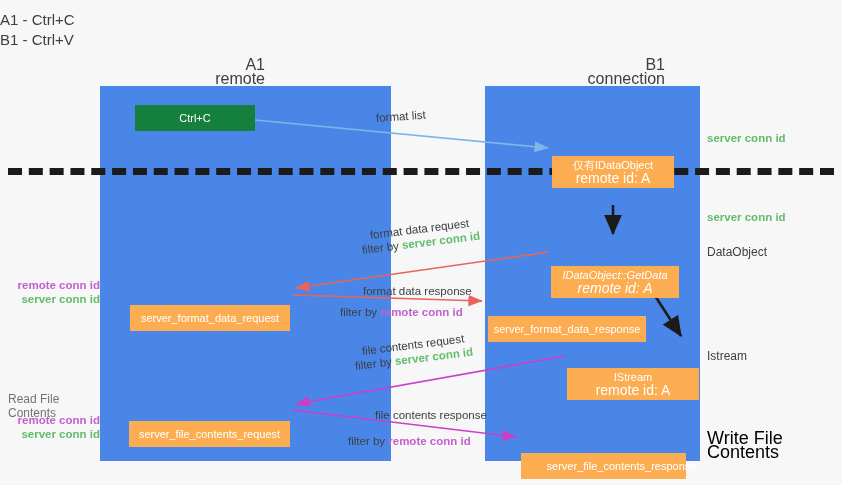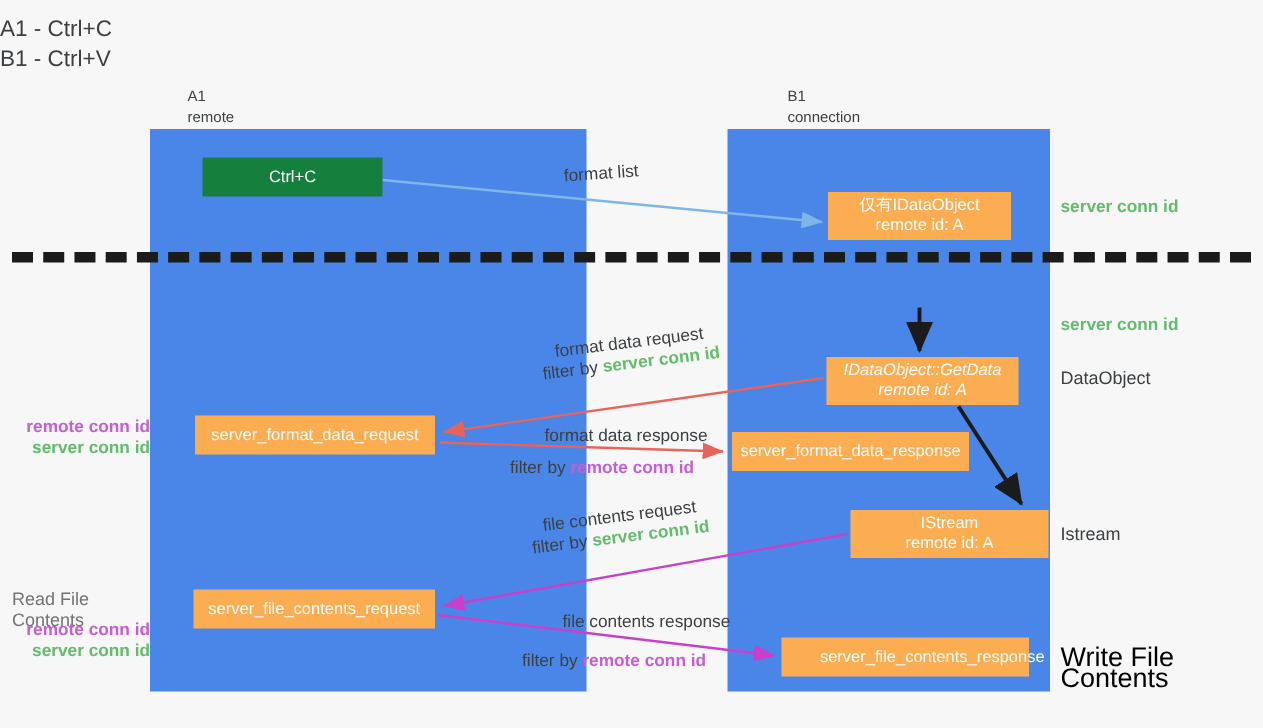--- a/index.html
+++ b/index.html
@@ -16,43 +16,43 @@
 
   
   #title{
     left:0;top:10px;width:842px;
     font-size:15px;line-height:20px;
     color:#3c4043;
   }
 
   
   .lane-head{
-    text-align:left;font-size:10px;line-height:14px;color:#3c4043;
+    text-align:right;font-size:16px;line-height:14px;color:#3c4043;
   }
   #head-a1{left:125px;top:58px;width:140px;}
   #head-b1{left:525px;top:58px;width:140px;}
 
   
   .lane{background:#4a86e8;}
   #lane-a1{left:100px;top:86px;width:291px;height:375px;}
   #lane-b1{left:485px;top:86px;width:215px;height:375px;}
 
   
   .box{
     box-sizing:border-box;
     display:flex;flex-direction:column;
     align-items:center;justify-content:center;
     color:#ffffff;
     font-size:11px;line-height:13px;
     text-align:center;
     padding:2px 4px;
   }
   .box.green{background:#15803d;}
-  .box.orange{background:#fcad52;}
-  .box .l2{font-size:11px;line-height:13px;}
+  .box.orange{background:#fcad52;margin-top:28px;}
+  .box .l2{font-size:14px;line-height:13px;}
 
   #b-ctrlc{left:135px;top:105px;width:120px;height:26px;}
   #b-idataobject{left:552px;top:128px;width:122px;height:32px;}
   #b-ctrlv{left:555px;top:181px;width:117px;height:24px;}
   #b-getdata{left:551px;top:238px;width:128px;height:32px;font-style:italic;}
   #b-fmt-req{left:130px;top:277px;width:160px;height:26px;}
   #b-fmt-res{left:488px;top:288px;width:158px;height:26px;}
   #b-istream{left:567px;top:340px;width:132px;height:32px;}
   #b-file-req{left:129px;top:393px;width:161px;height:26px;}
   #b-file-res{left:521px;top:425px;width:165px;height:26px;padding-left:40px;}

